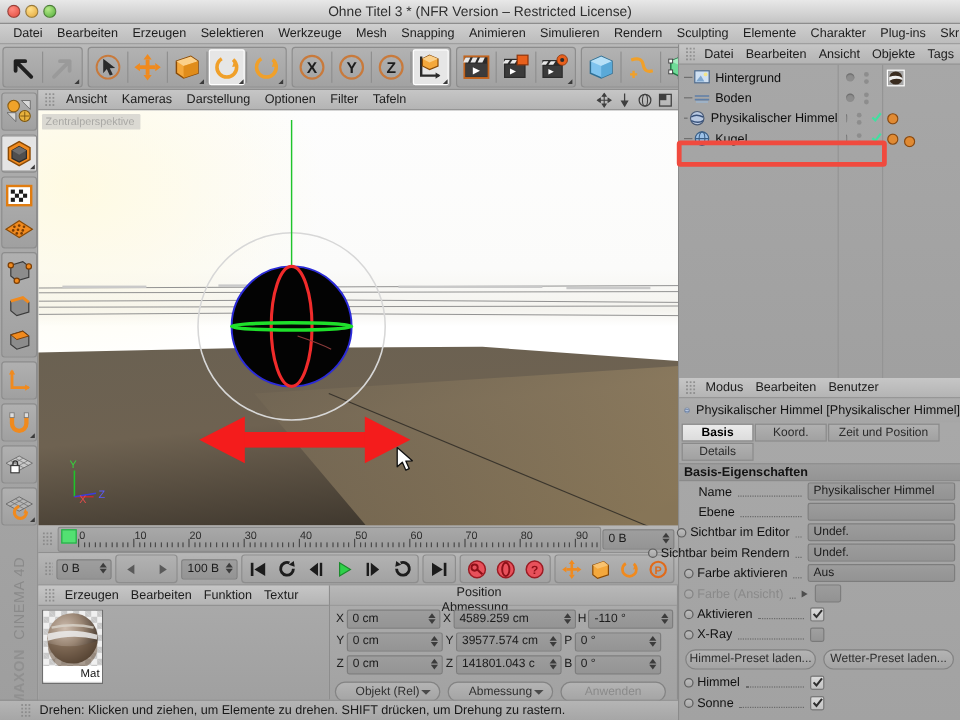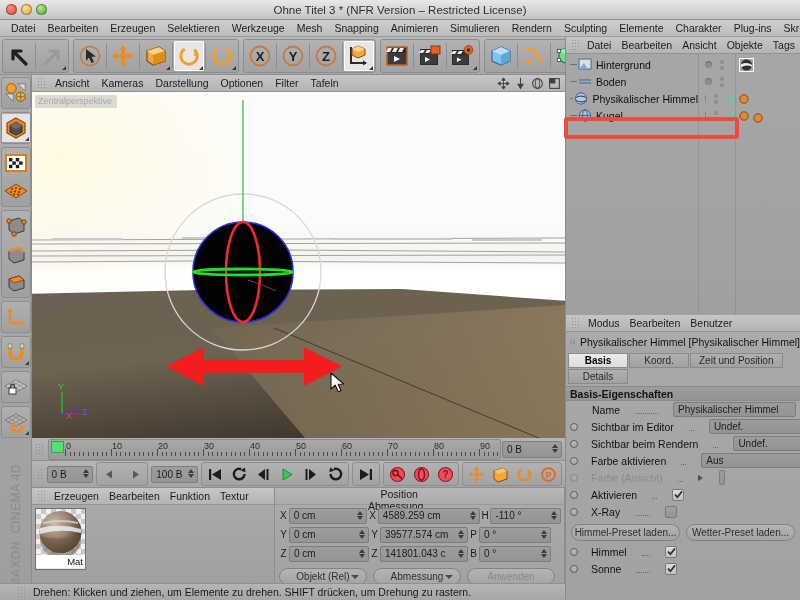--- a/index.html
+++ b/index.html
@@ -249,21 +249,21 @@
   .am-objhead .lbl { font-size: 10.5px; color: #111; white-space: nowrap; }
   .am-tabs { display:flex; flex-wrap: wrap; padding: 1px 2px 0 2px; gap: 1px; }
   .am-tab { height: 15px; min-width: 60px; padding: 0 8px;
             background: linear-gradient(#b0b0b0,#a1a1a1); border: 1px solid #8a8a8a;
             font-size: 10px; color: #2b2b2b; display:flex; align-items:center; justify-content:center; }
   .am-tab.active { background: linear-gradient(#ebebeb,#dcdcdc); color: #000; font-weight: bold; }
   .am-section { height: 15px; background: linear-gradient(#9d9d9d,#949494);
                 border-top: 1px solid #8a8a8a; border-bottom: 1px solid #8a8a8a;
                 display:flex; align-items:center; padding-left: 4px;
                 font-size: 10.5px; font-weight: bold; color: #131313; margin-top: 2px; }
-  .am-row { height: 17px; display:flex; align-items:center; padding-left: 4px; gap: 13px; }
+  .am-row { height: 17px; display:flex; align-items:center; padding-left: 4px; gap: 3px; justify-content: flex-end; }
   .radio { width: 8px; height: 8px; border-radius: 50%; border: 1px solid #5d5d5d;
            background: linear-gradient(#bdbdbd,#a6a6a6); flex: none; }
   .am-lab { font-size: 10.5px; color: #111; white-space: nowrap; flex: none; }
   .dots-fill { flex: 1; border-bottom: 1px dotted #6a6a6a; height: 9px; margin: 0 2px; min-width: 5px; }
   .am-field { height: 15px; background: linear-gradient(#9c9c9c,#939393);
               border: 1px solid #7d7d7d; border-radius: 2px;
               font-size: 10px; color: #1c1c1c; display:flex; align-items:center;
               padding-left: 4px; overflow:hidden; white-space: nowrap; }
   .chk { width: 12px; height: 12px; border-radius: 2px; flex: none;
          background: linear-gradient(#dcdcdc,#c2c2c2); border: 1px solid #7a7a7a;
@@ -1251,20 +1251,26 @@
       </div>
     <div class="am-section">Basis-Eigenschaften</div>
     <div id="amfields">
         <div class="am-row">
           <div style="width: 9px; flex: 0 0 auto;"></div>
           <span class="am-lab">Name</span>
           <span class="dots-fill"></span>
           <span class="am-field" style="width: 123px; flex: 0 0 auto; margin-right: 4px;">Physikalischer Himmel</span>
         </div>
         <div class="am-row">
+          <div style="width: 9px; flex: 0 0 auto;"></div>
+          <span class="am-lab">Ebene</span>
+          <span class="dots-fill"></span>
+          <span class="am-field" style="width: 123px; flex: 0 0 auto; margin-right: 4px;"></span>
+        </div>
+        <div class="am-row">
           <div class="radio"></div>
           <span class="am-lab">Sichtbar im Editor</span>
           <span class="dots-fill"></span>
           <span class="am-field" style="width: 123px; flex: 0 0 auto; margin-right: 4px;">Undef.</span>
         </div>
         <div class="am-row">
           <div class="radio"></div>
           <span class="am-lab">Sichtbar beim Rendern</span>
           <span class="dots-fill"></span>
           <span class="am-field" style="width: 123px; flex: 0 0 auto; margin-right: 4px;">Undef.</span>

